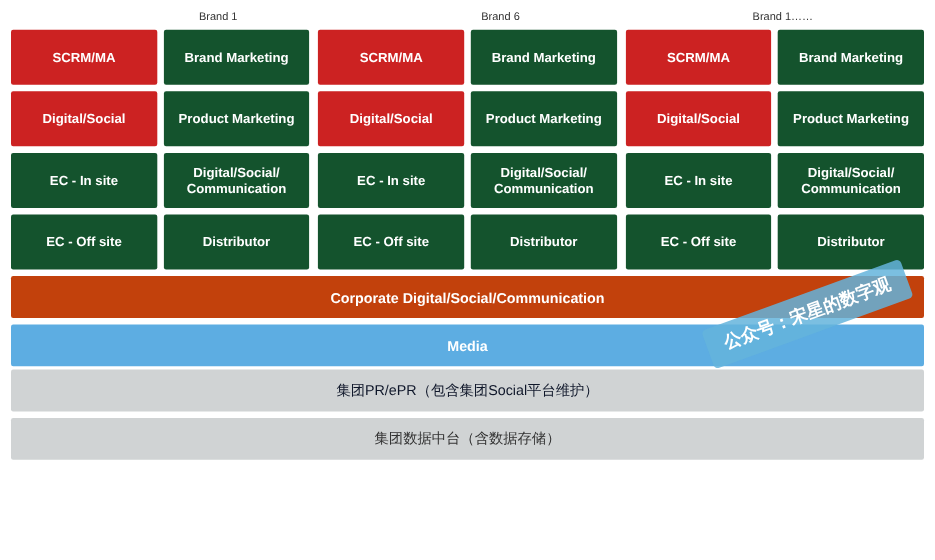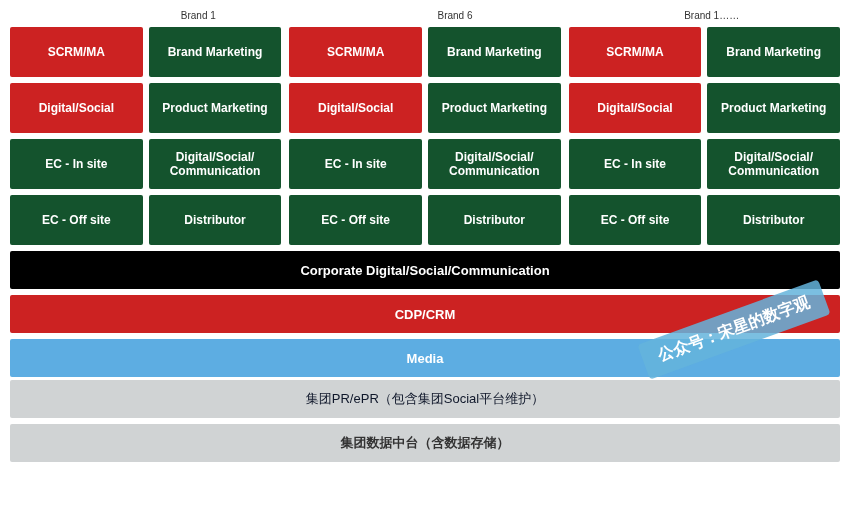--- a/index.html
+++ b/index.html
@@ -155,32 +155,29 @@
       </div>
       <div class="brand-row">
         <div class="cell cell-blue">EC - Off site</div>
         <div class="cell cell-blue">Distributor</div>
       </div>
     </div>
 
   </div>
 
   <div class="full-row-section">
-    <div class="full-row" style="background-color:#000000; color:#fff; margin-bottom:6px;">
+    <div class="full-row" style="background-color:#c2410c; color:#fff; margin-bottom:6px;">
       Corporate Digital/Social/Communication
-    </div>
-    <div class="full-row" style="background-color:#cc2222; color:#fff; margin-bottom:6px; position:relative;">
-      CDP/CRM
     </div>
     <div class="full-row" style="background-color:#5dade2; color:#fff; margin-bottom:3px;">
       Media
     </div>
     <div class="full-row" style="background-color:#d0d3d4; color:#0f172a; margin-bottom:6px; font-weight:normal;">
       集团PR/ePR（包含集团Social平台维护）
     </div>
-    <div class="full-row" style="background-color:#d0d3d4; color:#333; font-weight:bold;">
+    <div class="full-row" style="background-color:#d0d3d4; color:#333; font-weight:normal;">
       集团数据中台（含数据存储）
     </div>
   </div>
 
   <div class="watermark">公众号：宋星的数字观</div>
 
 </div>
 
 </body></html>

